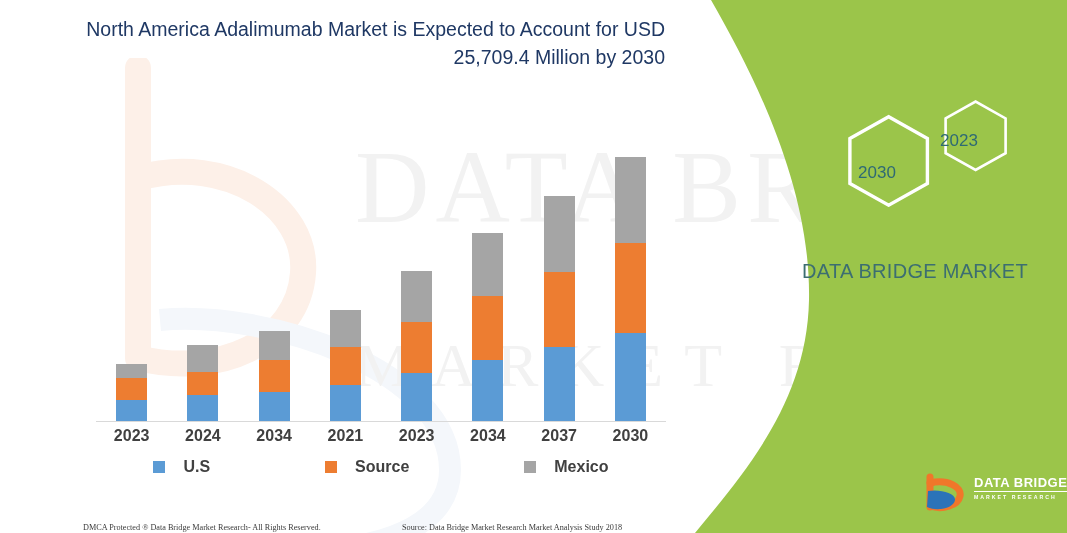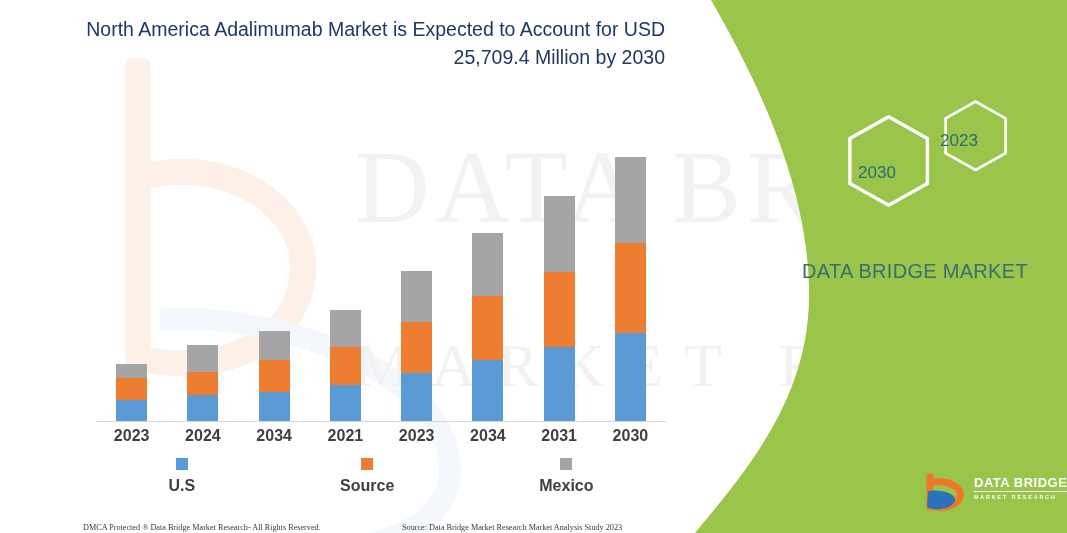--- a/index.html
+++ b/index.html
@@ -145,21 +145,21 @@
 
   .legend {
     position: absolute;
     left: 96px; top: 458px;
     width: 570px;
     display: flex;
     justify-content: space-around;
     align-items: center;
     z-index: 4;
   }
-  .legend-item { display: flex; align-items: center; gap: 7px; flex-direction: column; }
+  .legend-item { display: flex; align-items: center; gap: 18px; }
   .legend-swatch { width: 12px; height: 12px; display: inline-block; }
   .legend-label { color: #404040; font-size: 16px; font-weight: 700; }
 
   .footer {
     position: absolute;
     left: 0; top: 519px;
     width: 710px; height: 26px;
     z-index: 4;
     font-family: "Liberation Serif", serif;
     font-size: 8.2px;
@@ -246,42 +246,42 @@
     </div>
   <div class="axis-line"></div>
 
   <div class="xlabels" id="xlabels">
       <div class="xlabel">2023</div>
       <div class="xlabel">2024</div>
       <div class="xlabel">2034</div>
       <div class="xlabel">2021</div>
       <div class="xlabel">2023</div>
       <div class="xlabel">2034</div>
-      <div class="xlabel">2031</div>
+      <div class="xlabel">2037</div>
       <div class="xlabel">2030</div>
     </div>
 
   <div class="legend" id="legend">
       <div class="legend-item">
         <span class="legend-swatch" style="background: rgb(91, 155, 213);"></span>
         <span class="legend-label">U.S</span>
       </div>
       <div class="legend-item">
         <span class="legend-swatch" style="background: rgb(237, 125, 49);"></span>
         <span class="legend-label">Source</span>
       </div>
       <div class="legend-item">
         <span class="legend-swatch" style="background: rgb(165, 165, 165);"></span>
         <span class="legend-label">Mexico</span>
       </div>
     </div>
 
   <div class="footer">
     <div class="f-left">DMCA Protected ® Data Bridge Market Research- All Rights Reserved.</div>
-    <div class="f-right">Source: Data Bridge Market Research  Market Analysis Study 2023</div>
+    <div class="f-right">Source: Data Bridge Market Research  Market Analysis Study 2018</div>
   </div>
 
   <div class="green-panel">
     <svg viewBox="0 0 380 533" preserveAspectRatio="none">
       <path d="M24 0 L380 0 L380 533 L8 533 C 60 470, 120 400, 122 300 C 124 190, 70 80, 24 0 Z" fill="#9bc54a"></path>
     </svg>
   </div>
 
 
   <div class="hexes">

